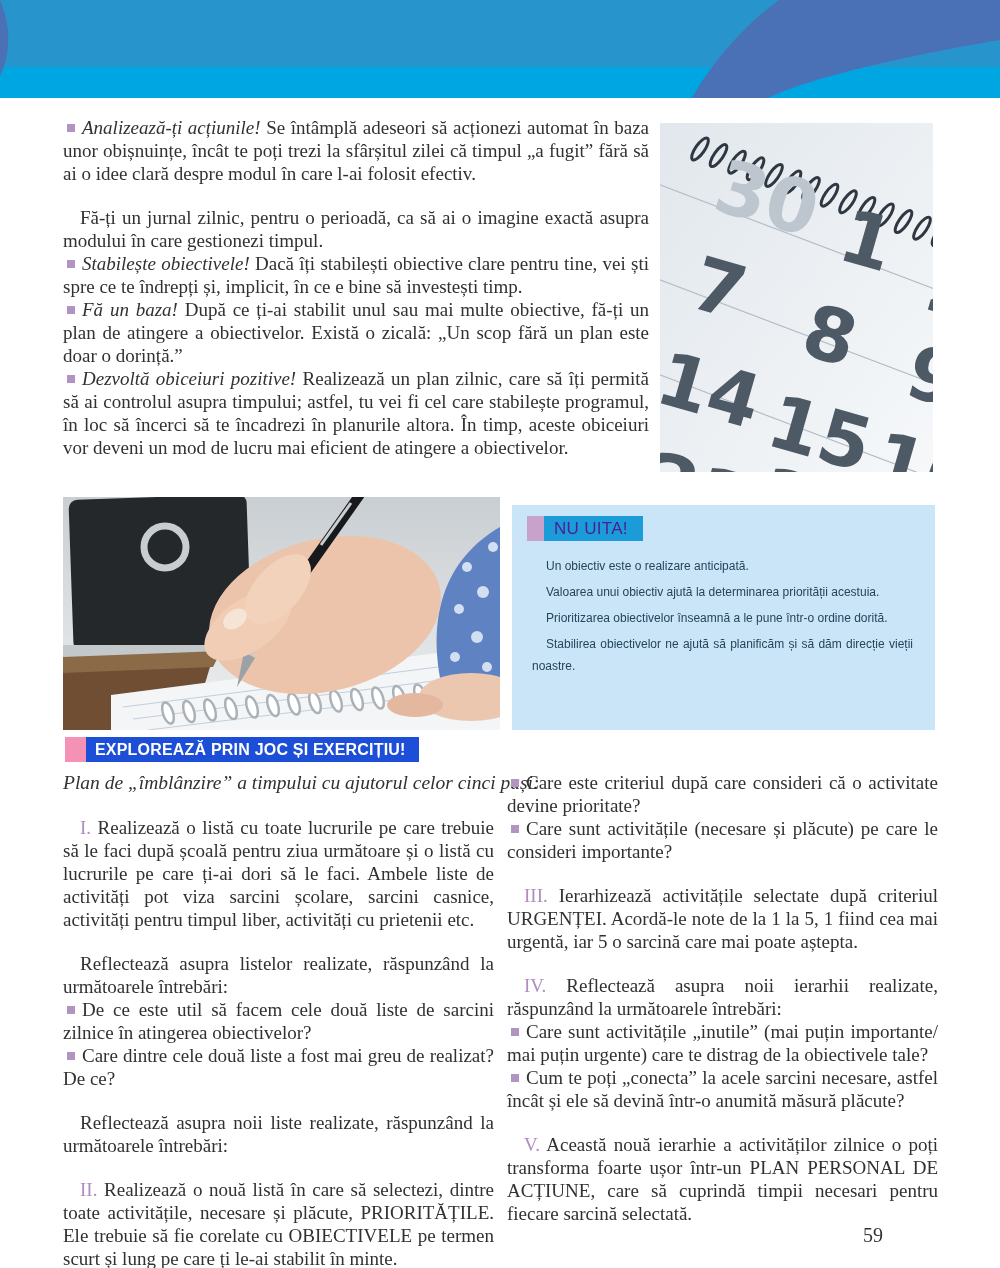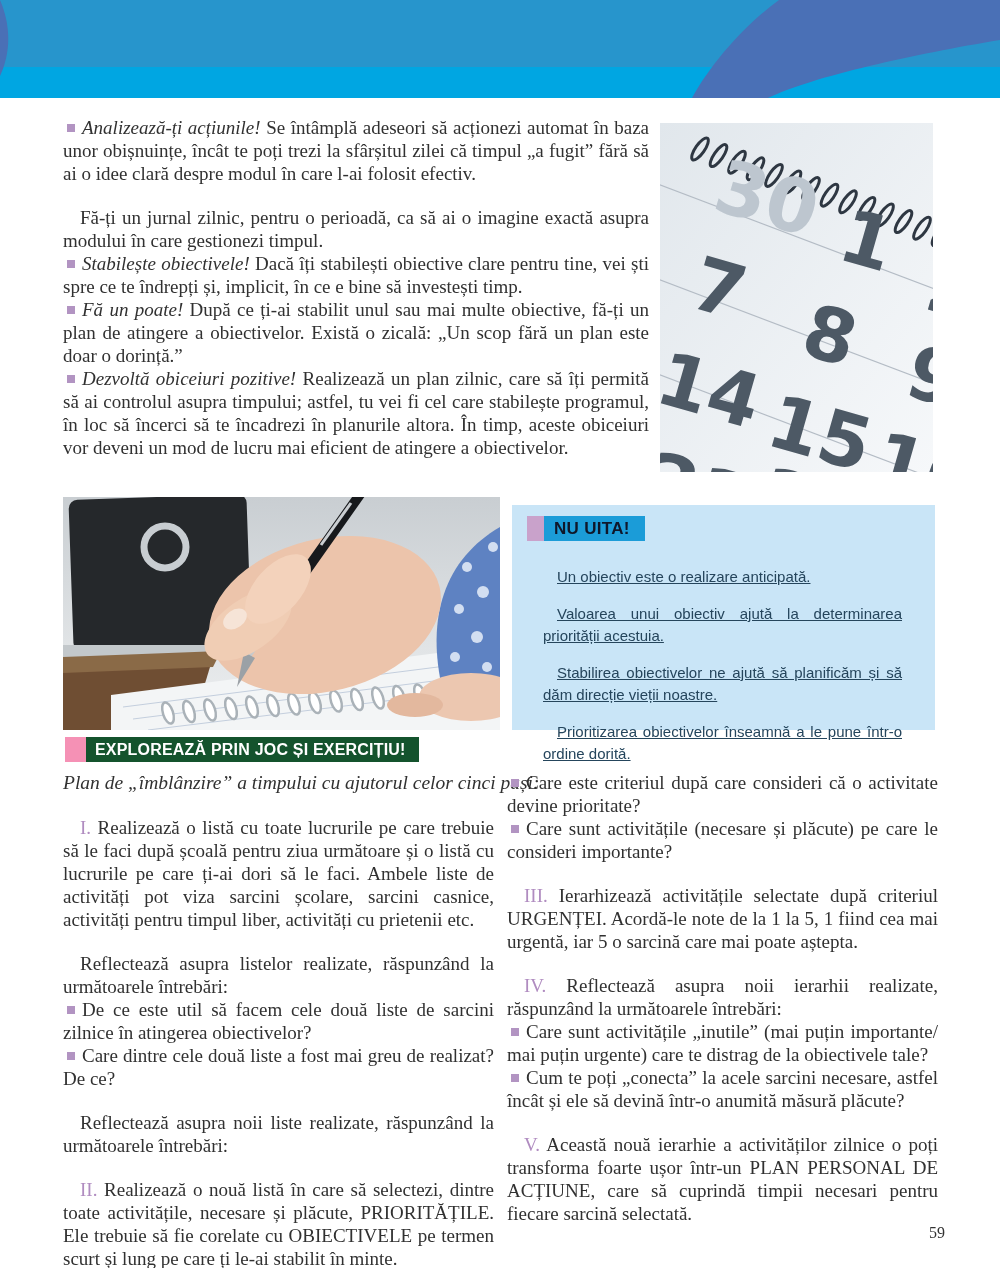--- a/index.html
+++ b/index.html
@@ -20,59 +20,59 @@
   
   .calendar-photo{position:absolute;left:660px;top:123px;width:273px;height:349px;overflow:hidden;}
   .writing-photo{position:absolute;left:63px;top:497px;width:437px;height:233px;overflow:hidden;}
   .cal-num{font-family:"DejaVu Sans",sans-serif;font-weight:bold;font-size:74px;fill:#4d5965;text-anchor:middle;}
   .cal-faint{fill:#bdc6cf;}
   
   .note-box{position:absolute;left:512px;top:505px;width:423px;height:225px;background:#c9e5f7;}
   .box-label{position:absolute;top:11px;left:15px;height:25px;display:flex;}
   .box-label .tab{width:17px;background:#c9a2cb;}
   .box-label .bar{
-    background:#1b9cd8;color:#0f172a;font-family:"Liberation Sans",sans-serif;
-    font-weight:bold;font-size:17px;line-height:25px;padding:0 15px 0 10px;letter-spacing:.3px;
+    background:#1b9cd8;color:#4c1d95;font-family:"Liberation Sans",sans-serif;
+    font-weight:normal;font-size:17px;line-height:25px;padding:0 15px 0 10px;letter-spacing:.3px;
   }
   .box-body{position:absolute;top:46px;left:16px;right:18px;}
   .box-para{
-    font-family:"Liberation Sans",sans-serif;font-size:15px;line-height:22px;
-    color:#25455c;text-align:justify;text-indent:14px;margin:15px;text-decoration:underline;
+    font-family:"Liberation Sans",sans-serif;font-size:12px;line-height:22px;
+    color:#25455c;text-align:justify;text-indent:14px;margin:4px;
   }
   
   .ex-heading{position:absolute;left:65px;top:737px;height:25px;display:flex;}
   .ex-heading .tab{width:21px;background:#f591b5;}
   .ex-heading .bar{
-    background:#14532d;color:#ffffff;font-family:"Liberation Sans",sans-serif;
+    background:#1d4ed8;color:#ffffff;font-family:"Liberation Sans",sans-serif;
     font-weight:bold;font-size:16px;line-height:25px;padding:0 13px 0 9px;letter-spacing:.2px;
   }
   .columns{position:absolute;left:63px;top:771px;width:875px;display:flex;gap:13px;}
   .col{width:431px;}
   .subtitle{font-style:italic;font-size:19.5px;line-height:24px;color:#313131;margin:0 0 7px 0;white-space:nowrap;}
   
-  .page-number{position:absolute;left:905px;top:1224px;width:40px;text-align:right;
-    font-size:16px;color:#333;}
+  .page-number{position:absolute;left:863px;top:1224px;width:40px;text-align:left;
+    font-size:20px;color:#333;}
 </style>
 </head>
 <body>
 
 <div class="page-header">
   <svg width="1000" height="98" viewBox="0 0 1000 98" preserveAspectRatio="none">
     <rect width="1000" height="98" fill="#2795cc"></rect>
     <rect y="67" width="1000" height="31" fill="#00a6e2"></rect>
     <path d="M692,98 C712,62 745,25 779,0 L1000,0 L1000,40 C915,54 814,76 768,98 Z" fill="#4a70b6"></path>
     <path d="M0,0 C11,26 11,52 0,76 Z" fill="#4a70b6"></path>
   </svg>
 </div>
 
 <div class="intro">
     <p class="para bullet-lead"><span class="bullet-sq"></span><span class="lead">Analizează-ți acțiunile! </span>Se întâmplă adeseori să acționezi automat în baza unor obișnuințe, încât te poți trezi la sfârșitul zilei că timpul „a fugit” fără să ai o idee clară despre modul în care l-ai folosit efectiv.</p>
     <p class="para indent">Fă-ți un jurnal zilnic, pentru o perioadă, ca să ai o imagine exactă asupra modului în care gestionezi timpul.</p>
     <p class="para bullet-lead"><span class="bullet-sq"></span><span class="lead">Stabilește obiectivele! </span>Dacă îți stabilești obiective clare pentru tine, vei ști spre ce te îndrepți și, implicit, în ce e bine să investești timp.</p>
-    <p class="para bullet-lead"><span class="bullet-sq"></span><span class="lead">Fă un poate! </span>După ce ți-ai stabilit unul sau mai multe obiective, fă-ți un plan de atingere a obiectivelor. Există o zicală: „Un scop fără un plan este doar o dorință.”</p>
+    <p class="para bullet-lead"><span class="bullet-sq"></span><span class="lead">Fă un baza! </span>După ce ți-ai stabilit unul sau mai multe obiective, fă-ți un plan de atingere a obiectivelor. Există o zicală: „Un scop fără un plan este doar o dorință.”</p>
     <p class="para bullet-lead"><span class="bullet-sq"></span><span class="lead">Dezvoltă obiceiuri pozitive! </span>Realizează un plan zilnic, care să îți permită să ai controlul asupra timpului; astfel, tu vei fi cel care stabilește programul, în loc să încerci să te încadrezi în planurile altora. În timp, aceste obiceiuri vor deveni un mod de lucru mai eficient de atingere a obiectivelor.</p>
   </div>
 
 <div class="calendar-photo">
   <svg width="273" height="349" viewBox="0 0 273 349">
     <defs>
       <linearGradient id="calg" x1="0" y1="0" x2="1" y2="1">
         <stop offset="0" stop-color="#e1e7ec"></stop>
         <stop offset="1" stop-color="#f6f8fa"></stop>
       </linearGradient>
@@ -191,22 +191,22 @@
 </div>
 
 <div class="note-box">
   <div class="box-label">
     <div class="tab"></div>
     <div class="bar">NU UITA!</div>
   </div>
   <div class="box-body">
       <p class="box-para">Un obiectiv este o realizare anticipată.</p>
       <p class="box-para">Valoarea unui obiectiv ajută la determinarea priorității acestuia.</p>
+      <p class="box-para">Prioritizarea obiectivelor înseamnă a le pune într-o ordine dorită.</p>
       <p class="box-para">Stabilirea obiectivelor ne ajută să planificăm și să dăm direcție vieții noastre.</p>
-      <p class="box-para">Prioritizarea obiectivelor înseamnă a le pune într-o ordine dorită.</p>
     </div>
 </div>
 
 <div class="ex-heading">
   <div class="tab"></div>
   <div class="bar">EXPLOREAZĂ PRIN JOC ȘI EXERCIȚIU!</div>
 </div>
 
 <div class="columns">
   <div class="col">

